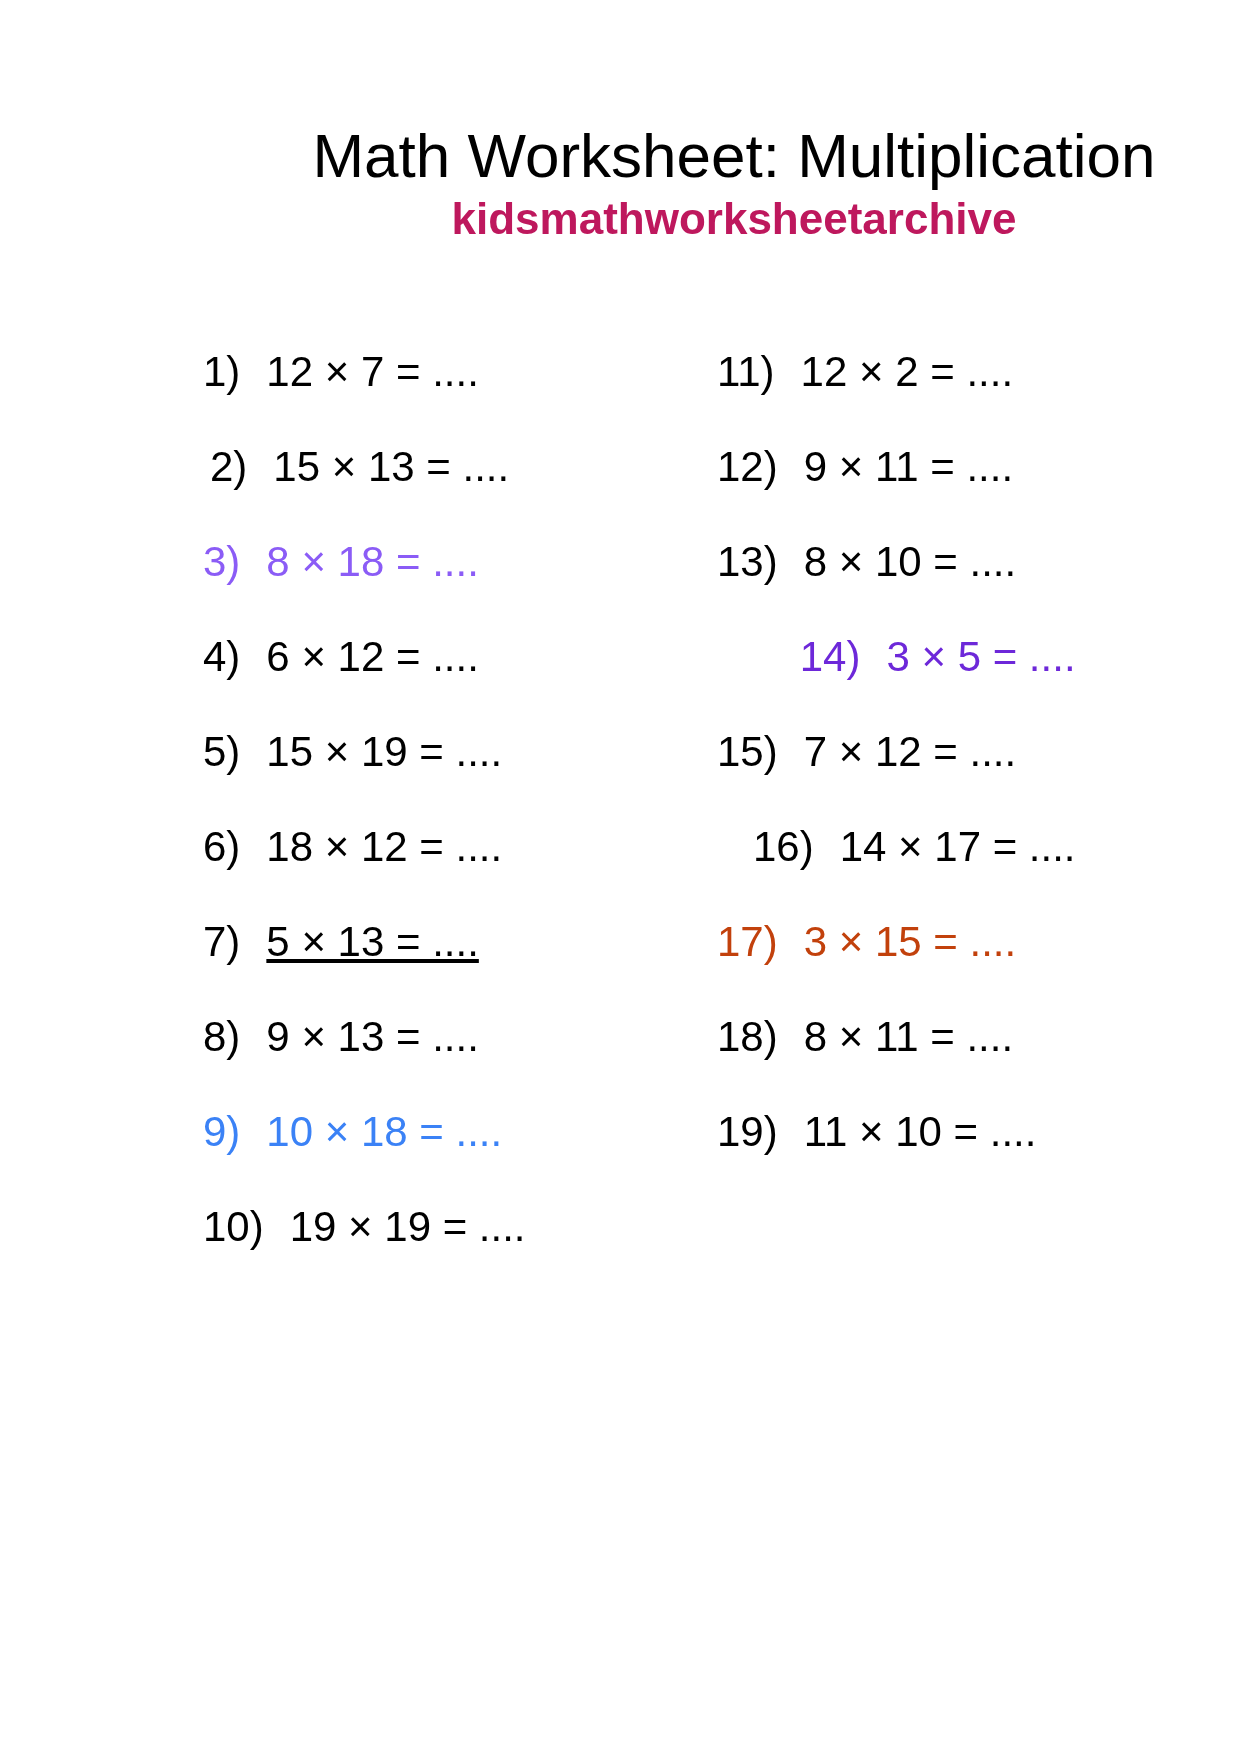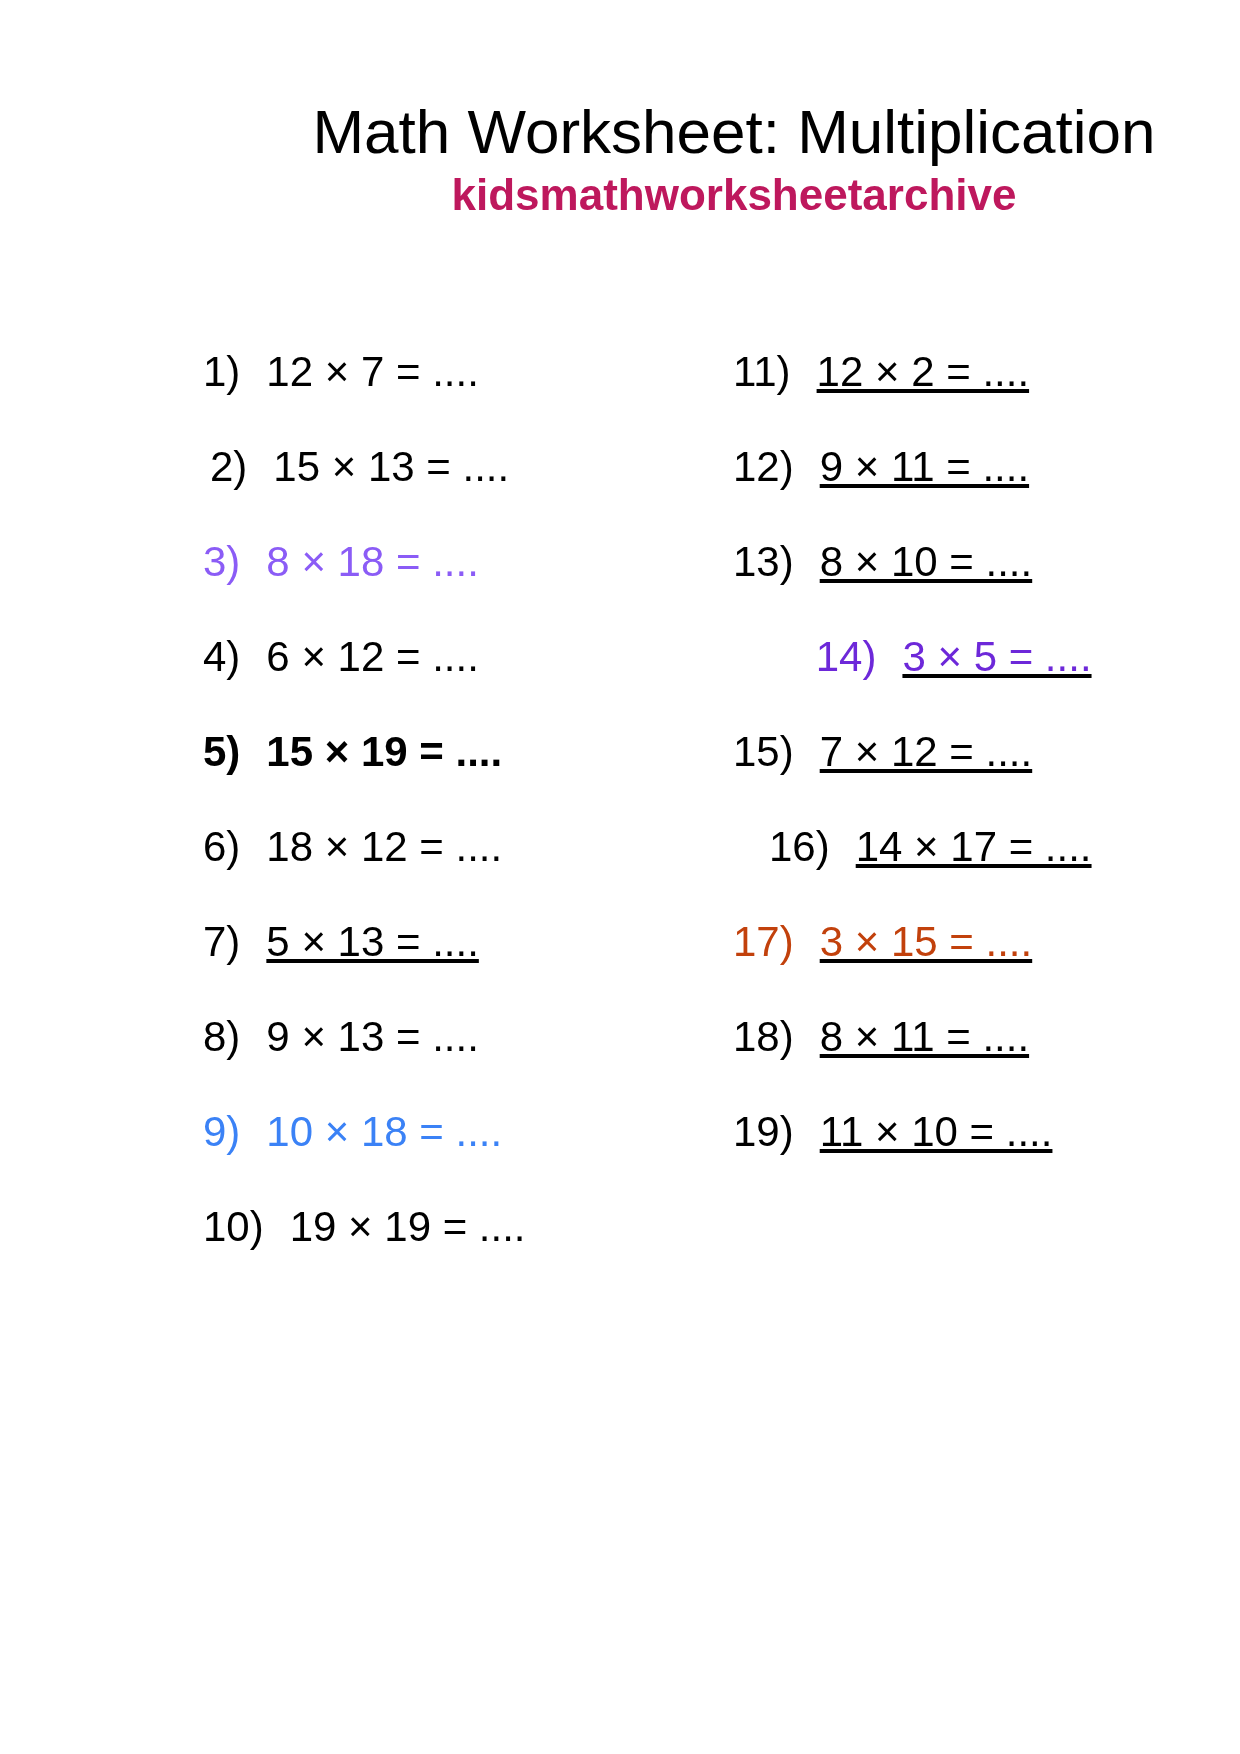--- a/index.html
+++ b/index.html
@@ -11,41 +11,41 @@
     font-family: "Liberation Sans", sans-serif;
     overflow: hidden;
   }
   .header {
     
     padding-left: 228px;
     text-align: center;
   }
   .title {
     margin: 0;
-    padding-top: 96px;
+    padding-top: 120px;
     font-size: 62px;
     line-height: 1.15;
     font-weight: 400;
     color: #000000;
     white-space: nowrap;
   }
   .subtitle {
     margin: 4px 0 0 0;
     font-size: 44px;
     line-height: 1.1;
     font-weight: 400;
     color: #969696;
     white-space: nowrap;
   }
   .problems-column {
     position: absolute;
     top: 324px;
   }
   .problems-column.left  { left: 203px; }
-  .problems-column.right { left: 733px; text-decoration: underline; }
+  .problems-column.right { left: 717px; }
   .problem-row {
     height: 95px;
     line-height: 95px;
     font-size: 42px;
     color: #000000;
     white-space: nowrap;
   }
   .problem-label {
     display: inline-block;
     margin-right: 26px;
@@ -74,21 +74,21 @@
     </div>
 
     <div class="problem-row" style="color: #8b5cf6;">
       <span class="problem-label">3)</span><span class="problem-expression">8 × 18 = ....</span>
     </div>
 
     <div class="problem-row" style="color: rgb(0, 0, 0);">
       <span class="problem-label">4)</span><span class="problem-expression">6 × 12 = ....</span>
     </div>
 
-    <div class="problem-row" style="color: rgb(0, 0, 0); font-weight: bold;">
+    <div class="problem-row" style="color: rgb(0, 0, 0);">
       <span class="problem-label">5)</span><span class="problem-expression">15 × 19 = ....</span>
     </div>
 
     <div class="problem-row" style="color: rgb(0, 0, 0);">
       <span class="problem-label">6)</span><span class="problem-expression">18 × 12 = ....</span>
     </div>
 
     <div class="problem-row" style="color: rgb(0, 0, 0); text-decoration: underline;">
       <span class="problem-label">7)</span><span class="problem-expression">5 × 13 = ....</span>
     </div>

